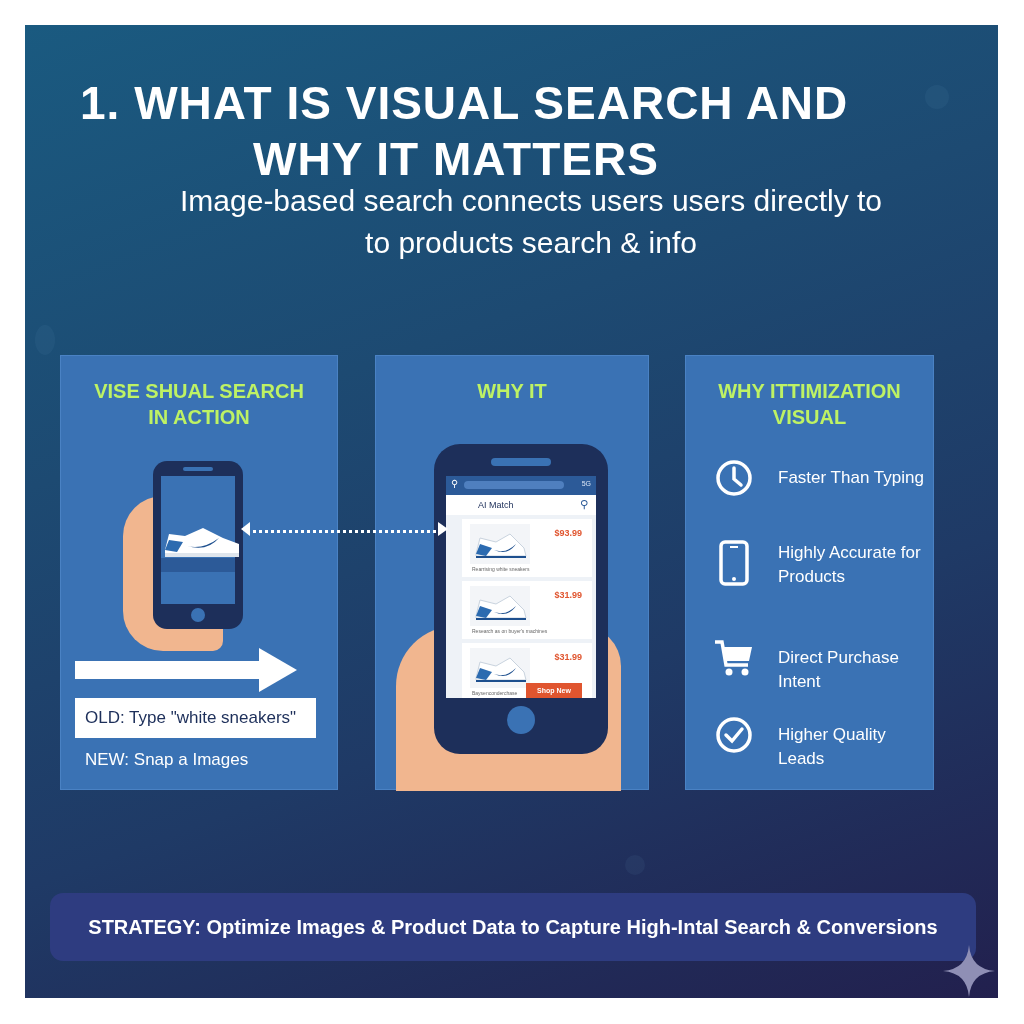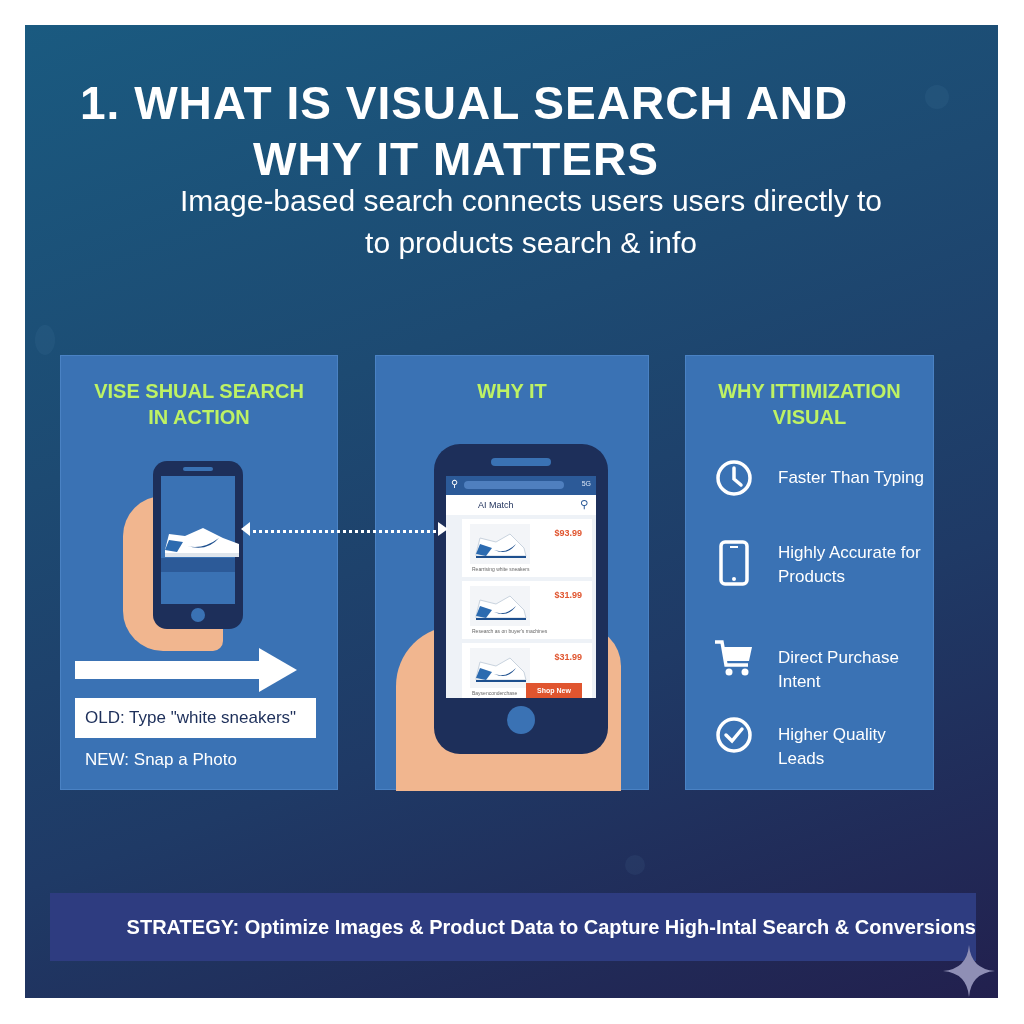--- a/index.html
+++ b/index.html
@@ -80,22 +80,23 @@
   .item .desc { position: absolute; left: 10px; top: 47px; color: #666; font-size: 5px; white-space: nowrap; }
   .item .shop { position: absolute; right: 10px; top: 40px; width: 56px; height: 15px; background: #e0552f; color: #fff; font-size: 7px; font-weight: 700; text-align: center; line-height: 15px; }
 
   
   .feat { position: absolute; left: 0; width: 100%; }
   .feat .ic { position: absolute; left: 28px; width: 40px; height: 40px; display: flex; align-items: center; justify-content: center; }
   .feat .txt { position: absolute; left: 92px; color: #fff; font-size: 17px; line-height: 24px; }
 
   .strategy {
     position: absolute; left: 25px; top: 868px; width: 926px; height: 68px;
-    background: #2e3c80; color: #fff; font-weight: 700; font-size: 20px; line-height: 68px; text-align: right;
+    background: #2e3c80; color: #fff; font-weight: 700; font-size: 20px; line-height: 68px; text-align: center;
     white-space: nowrap;
+    border-radius: 13px;
   }
   .sparkle { position: absolute; left: 918px; top: 920px; width: 52px; height: 52px; }
 </style>
 </head>
 <body>
 
 <div class="slide">
   <div class="bokeh" style="left:10px;top:300px;width:20px;height:30px;"></div>
   <div class="bokeh" style="left:900px;top:60px;width:24px;height:24px;"></div>
   <div class="bokeh" style="left:780px;top:330px;width:16px;height:26px;"></div>
@@ -126,21 +127,21 @@
           <path d="M24 22 Q40 26 56 14 Q44 28 24 22 Z" fill="#1d4f8e"></path>
           <rect x="2" y="29" width="74" height="4" fill="#dfe5ec"></rect>
         </svg>
         <div class="band"></div>
       </div>
       <div class="btn"></div>
     </div>
     <div class="arrow-bar"></div>
     <div class="arrow-head"></div>
     <div class="old-box">OLD: Type "white sneakers"</div>
-    <div class="new-text">NEW: Snap a Photo</div>
+    <div class="new-text">NEW: Snap a Images</div>
   </div>
 
   <div class="card card2">
     <h3>
       <div>WHY IT</div>
     </h3>
     <div class="hand2"></div>
     <div class="phone2">
       <div class="speaker"></div>
       <div class="scr2">

